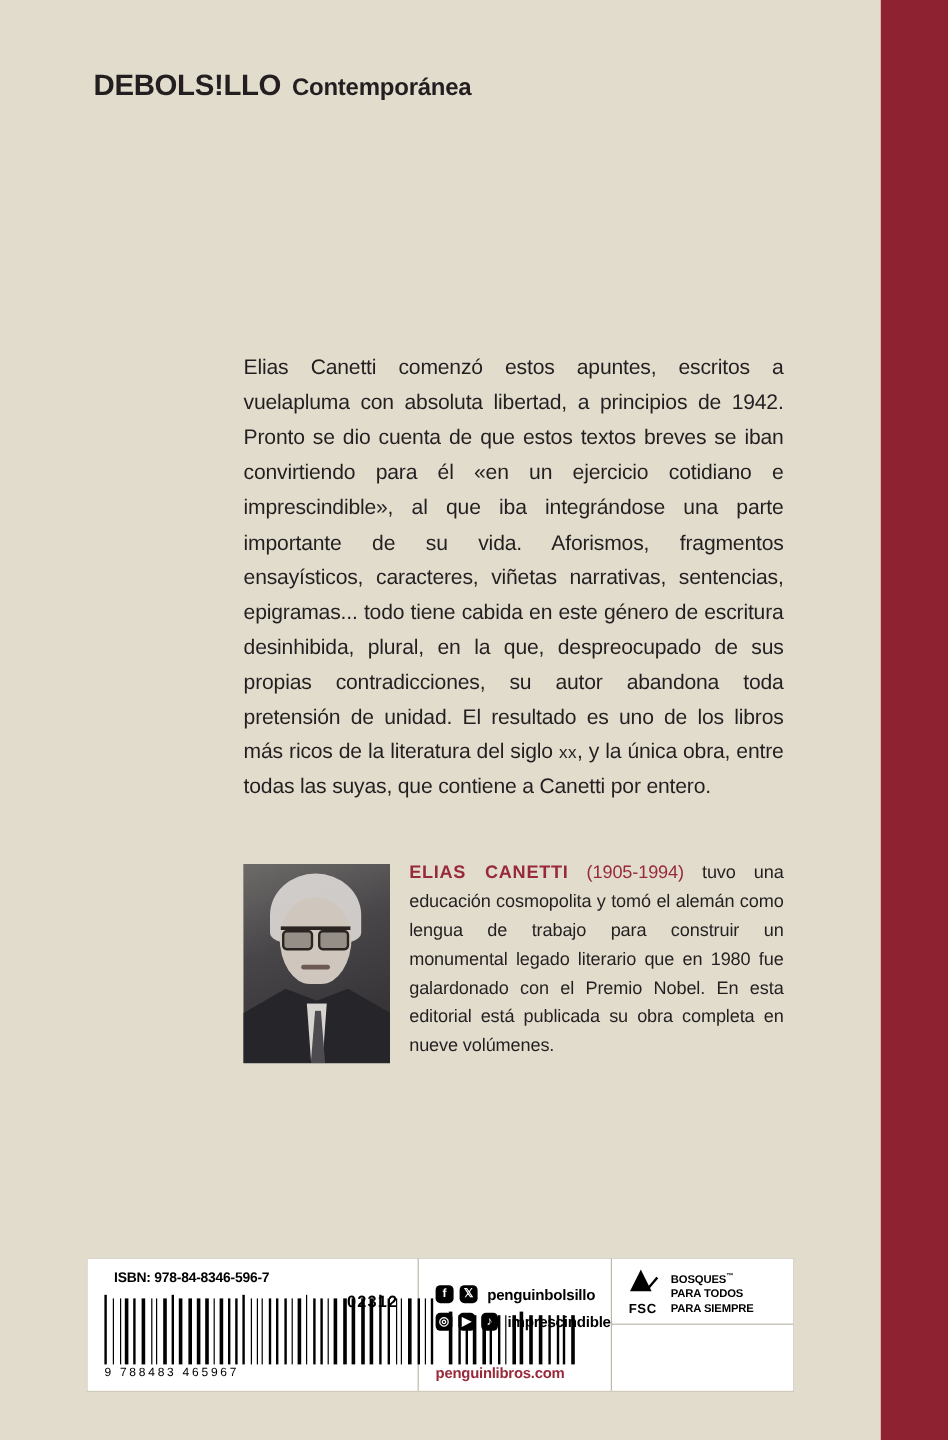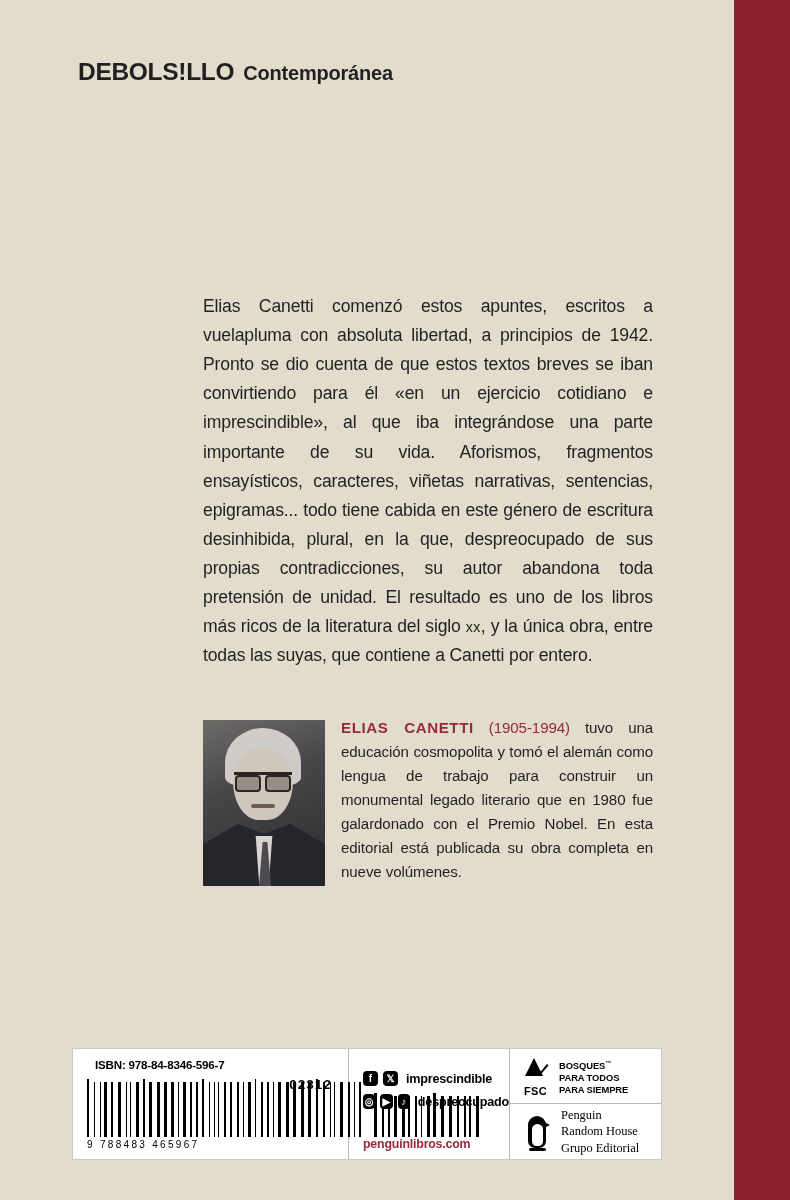--- a/index.html
+++ b/index.html
@@ -567,59 +567,46 @@
         </div>
         <div class="bc-digits">9 788483 465967</div>
       </div>
 
       <div class="vline"></div>
 
       <div class="fcol col-social">
         <div class="social-row">
           <span class="sico rr">f</span>
           <span class="sico rr">𝕏</span>
-          <span class="lbl">imprescindible</span>
+          <span class="lbl">penguinbolsillo</span>
         </div>
         <div class="social-row">
           <span class="sico rr">◎</span>
           <span class="sico rr">▶</span>
           <span class="sico rr">♪</span>
-          <span class="lbl">despreocupado</span>
+          <span class="lbl">imprescindible</span>
         </div>
         <div class="web">penguinlibros.com</div>
       </div>
 
       <div class="vline"></div>
 
       <div class="fcol col-logos">
         <div class="fsc">
           <div class="fsc-mark">
             <span class="tree"></span>
             <span class="tick"></span>
             <span class="fsc-txt">FSC</span>
           </div>
           <div class="fsc-claim">
             <div><span>BOSQUES</span><sup>™</sup></div>
             <div>PARA TODOS</div>
             <div>PARA SIEMPRE</div>
           </div>
         </div>
-        <div class="prh">
-          <div class="penguin">
-            <span class="body"></span>
-            <span class="belly"></span>
-            <span class="beak"></span>
-            <span class="feet"></span>
-          </div>
-          <div class="prh-text">
-            <div>Penguin</div>
-            <div>Random House</div>
-            <div>Grupo Editorial</div>
-          </div>
-        </div>
       </div>
 
     </div>
 
   </div>
 
   <div class="spine"></div>
 </div>
 
 </body></html>

